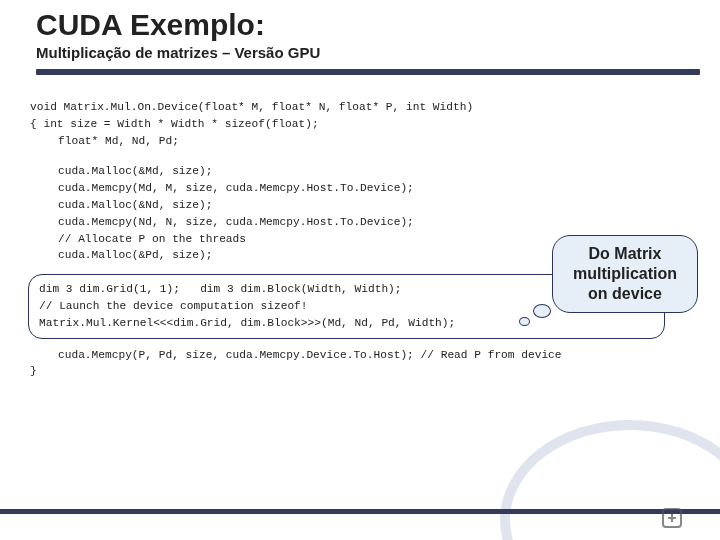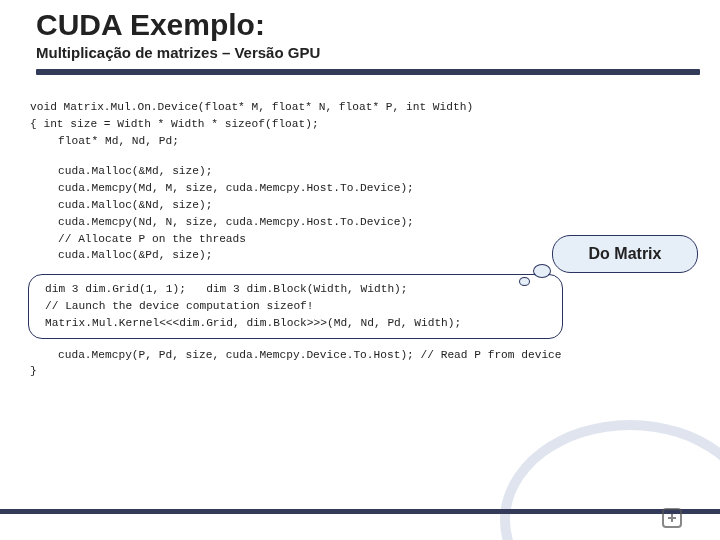--- a/index.html
+++ b/index.html
@@ -63,23 +63,23 @@
     position: absolute;
     border: 1.5px solid #2a3360;
     background: #e6eef7;
     border-radius: 50%;
   }
   .callout::before { width: 16px; height: 12px; left: -20px; bottom: -6px; }
   .callout::after  { width: 9px;  height: 7px;  left: -34px; bottom: -14px; }
   .boxed {
     border: 1.5px solid #2a3360;
     border-radius: 14px;
-    padding: 6px 16px;
+    padding: 6px 10px;
     margin: 10px 12px 8px -2px;
-    width: 535px;
+    width: 637px;
   }
   .footer-bar {
     position: absolute;
     left: 0; right: 0; bottom: 26px;
     height: 5px;
     background: #333a5a;
   }
   .footer-swoosh {
     position: absolute;
     right: -40px;
@@ -131,20 +131,22 @@
     <div class="code-line">dim 3 dim.Grid(1, 1);   dim 3 dim.Block(Width, Width);</div>
     <div class="code-line">// Launch the device computation sizeof!</div>
     <div class="code-line">Matrix.Mul.Kernel&lt;&lt;&lt;dim.Grid, dim.Block&gt;&gt;&gt;(Md, Nd, Pd, Width);</div>
   </div>
 
   <div class="code-line indent">cuda.Memcpy(P, Pd, size, cuda.Memcpy.Device.To.Host); // Read P from device</div>
   <div class="code-line">}</div>
 
   <div class="callout">
     <div>Do Matrix</div>
+    <div>multiplication</div>
+    <div>on device</div>
   </div>
 </div>
 
 <div class="footer-swoosh"></div>
 <div class="footer-bar"></div>
 <div class="logo">
   <svg viewBox="0 0 24 24">
     <rect x="3" y="3" width="18" height="18" rx="3" fill="none" stroke="#555" stroke-width="2"></rect>
     <path d="M8 12 h8 M12 8 v8" stroke="#555" stroke-width="2"></path>
   </svg>

